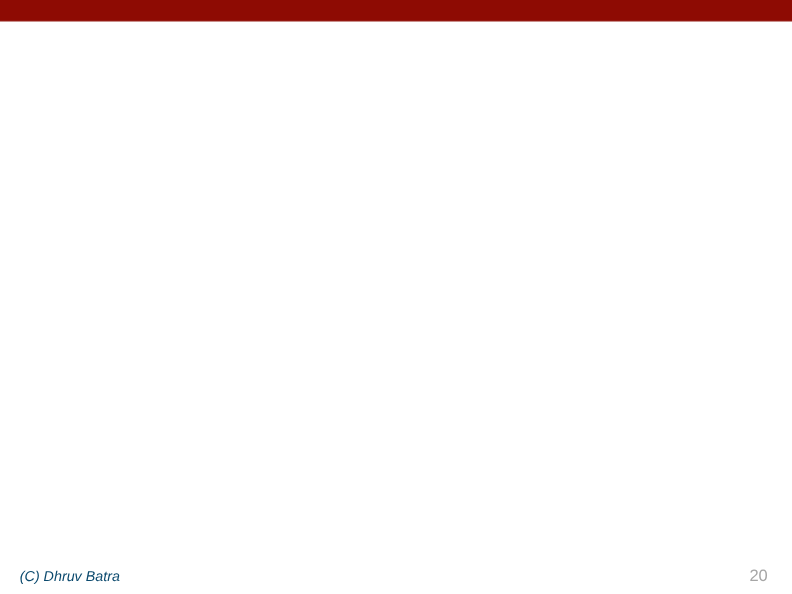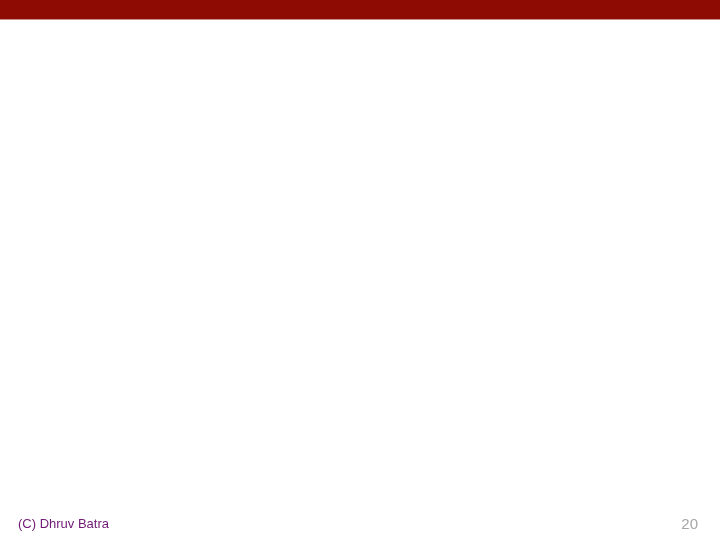--- a/index.html
+++ b/index.html
@@ -40,21 +40,22 @@
     line-height: 1.1;
     color: #050505;
     letter-spacing: 0px;
     white-space: nowrap;
   }
   .footer-attribution {
     position: absolute;
     left: 18px;
     bottom: 9px;
     font-size: 13px;
-    color: #701a75;
+    color: #0c4a6e;
+    font-style: italic;
   }
   .footer-page-number {
     position: absolute;
     right: 22px;
     bottom: 8px;
     font-size: 15px;
     color: #a6a6a6;
     text-align: center;
   }
   .slide-body {

